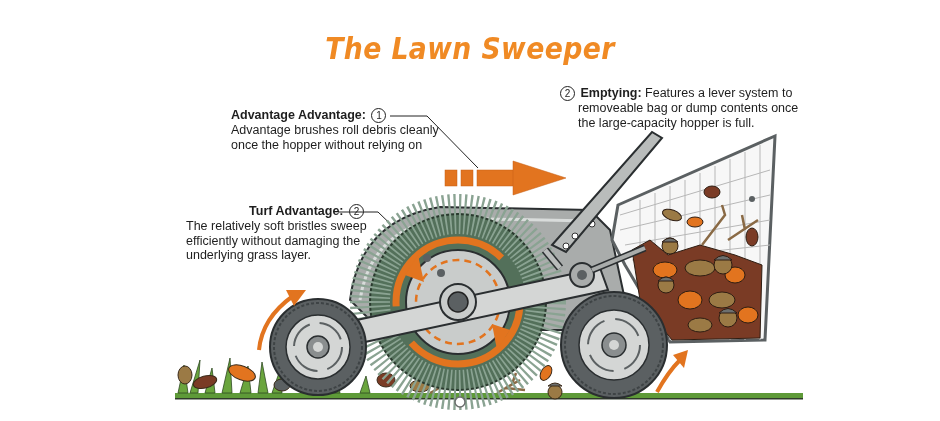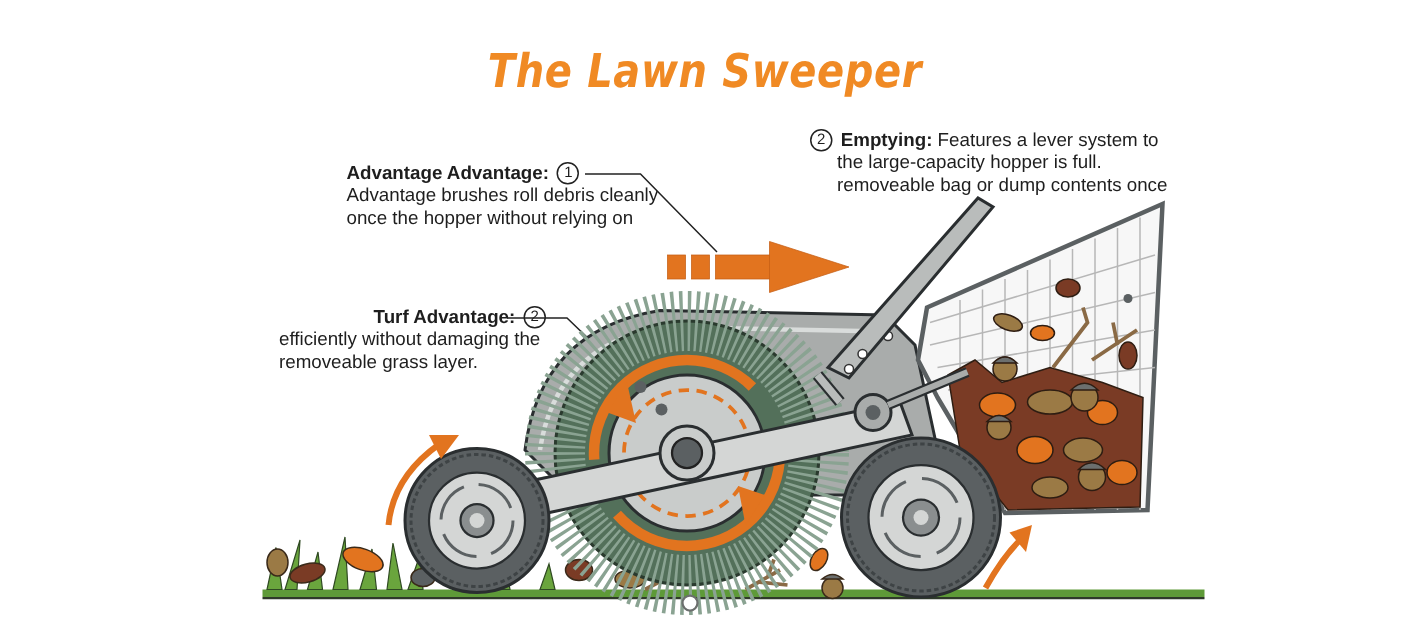--- a/index.html
+++ b/index.html
@@ -11,21 +11,21 @@
       transform: scaleX(0.86);
     }
     .callout { position: absolute; font-size: 12.5px; line-height: 14.5px; color: #1e1e1e; }
     .callout .head { font-weight: bold; }
     .num {
       display: inline-block; width: 13px; height: 13px; border: 1.2px solid #222; border-radius: 50%;
       font-size: 10px; line-height: 13px; text-align: center; vertical-align: middle; margin: 0 2px;
       background: #fff;
     }
     #callout-1 { left: 231px; top: 108px; width: 230px; }
-    #callout-2 { left: 538px; top: 86px; width: 250px; }
+    #callout-2 { left: 558px; top: 86px; width: 250px; }
     #callout-2 .body { padding-left: 20px; }
     #callout-3 { left: 186px; top: 204px; width: 200px; }
     #callout-3 .head-row { text-align: right; padding-right: 38px; }
     svg.art { position: absolute; left: 0; top: 0; }
   </style>
 </head>
 <body>
 
 <div class="title">The Lawn Sweeper</div>
 
@@ -37,31 +37,32 @@
   <div>Advantage brushes roll debris cleanly</div>
   <div>once the hopper without relying on</div>
 </div>
 
 <div class="callout" id="callout-2">
   <div>
     <span class="num">2</span>
     <span class="head">Emptying:</span>
     <span>Features a lever system to</span>
   </div>
+  <div class="body">removeable bag or dump contents once</div>
   <div class="body">the large-capacity hopper is full.</div>
-  <div class="body">removeable bag or dump contents once</div>
 </div>
 
 <div class="callout" id="callout-3">
   <div class="head-row" style="padding-right:20px;">
     <span class="head">Turf Advantage:</span>
     <span class="num">2</span>
   </div>
+  <div>The relatively soft bristles sweep</div>
   <div>efficiently without damaging the</div>
-  <div>removeable grass layer.</div>
+  <div>underlying grass layer.</div>
 </div>
 
 <svg class="art" width="940" height="421" viewBox="0 0 940 421">
 
   <g stroke="#222" stroke-width="1" fill="none">
     <polyline points="390,116 427,116 478,168"></polyline>
     <polyline points="338,212 378,212 430,262"></polyline>
   </g>
 
   <g>

